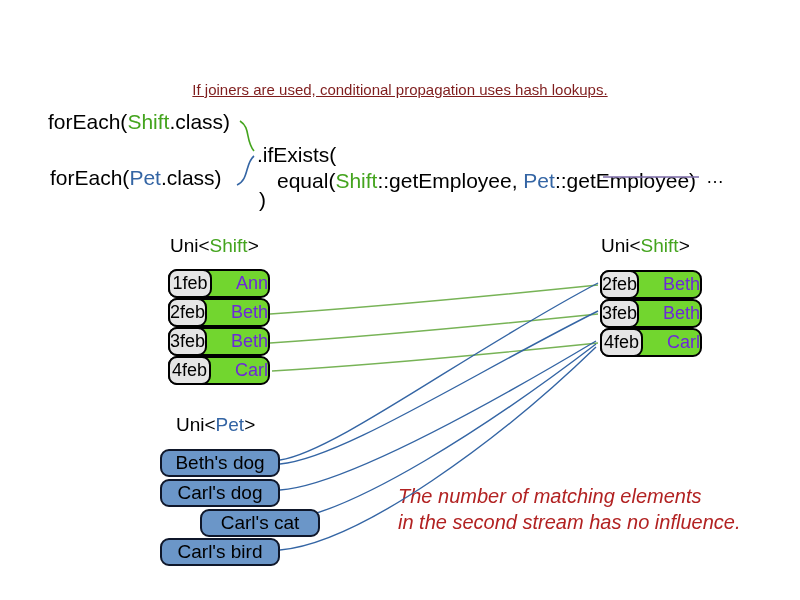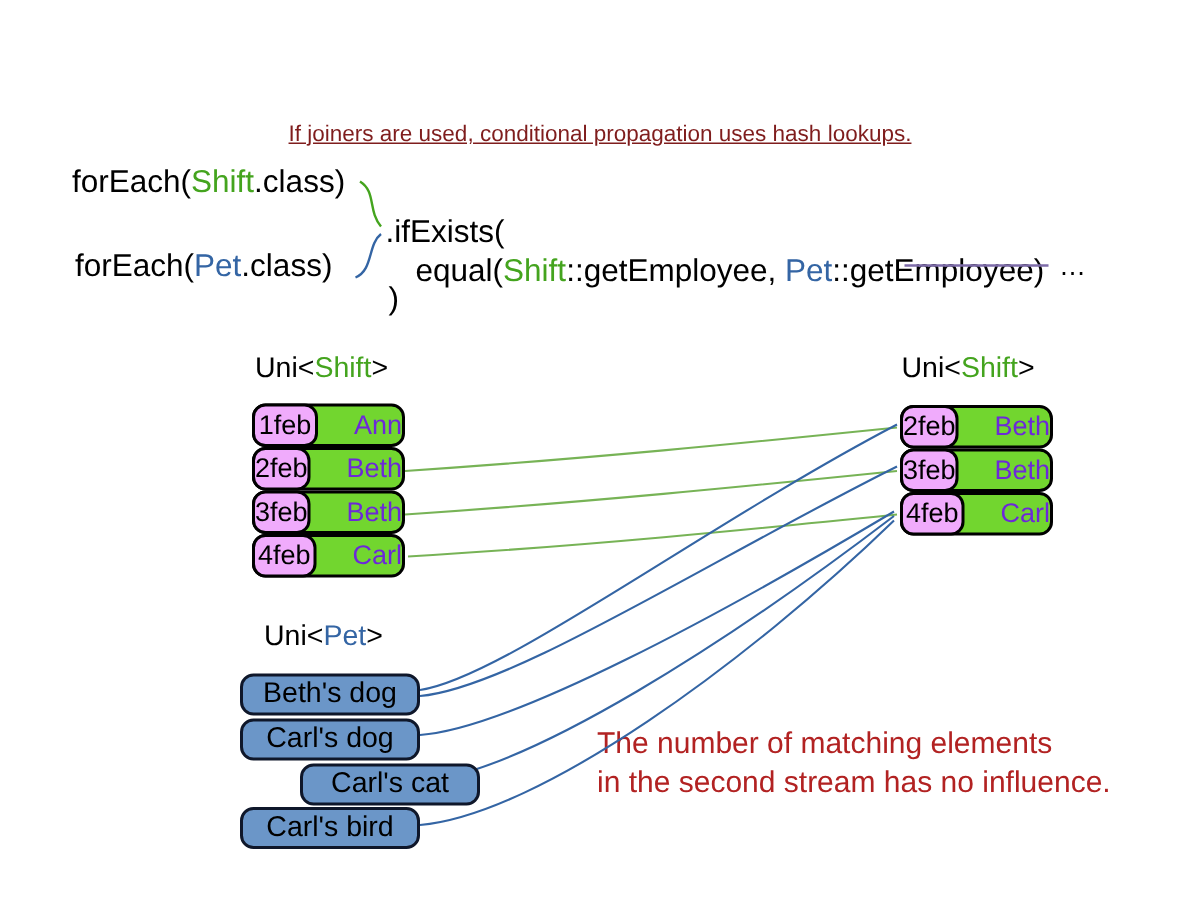--- a/index.html
+++ b/index.html
@@ -17,37 +17,37 @@
   .blue-txt  { color:#3465A4; }
   #ellipsis { font-size:18px; color:#000; }
 
   .stream-header { font-size:19px; color:#000; white-space:nowrap; }
 
   .srow {
     width:102px; height:29px; background:#72D62F; border:2px solid #000;
     border-radius:9px; box-sizing:border-box; display:flex; z-index:2;
   }
   .dcell {
-    width:48px; height:29px; margin:-2px 0 0 -2px; background:#f0abfc;
+    width:48px; height:29px; margin:-2px 0 0 -2px; background:#e5e5e5;
     border:2px solid #000; border-radius:9px; box-sizing:border-box;
     display:flex; align-items:center; justify-content:center;
     font-size:18px; color:#000;
   }
   .ncell {
     flex:1; display:flex; align-items:center; justify-content:center;
     font-size:18px; color:#6d28d9;margin-left:24px;
   }
 
   .pbox {
     left:160px; width:120px; height:28px; background:#6B96C8; border:2px solid #0f172a;
     border-radius:9px; box-sizing:border-box; display:flex; align-items:center;
     justify-content:center; font-size:19px; color:#000; z-index:2;
   }
 
-  #annotation { left:398px; top:483px; font-size:20px; line-height:26px; color:#B22222; white-space:nowrap; }
+  #annotation { left:398px; top:483px; font-size:20px; line-height:26px; color:#B22222; white-space:nowrap;font-style:italic; }
 
   #wires { left:0; top:0; width:800px; height:600px; pointer-events:none; z-index:1; }
 </style>
 </head>
 <body>
 
 <div id="slide">
 
   <svg id="wires" class="abs" viewBox="0 0 800 600" xmlns="http://www.w3.org/2000/svg">
 

